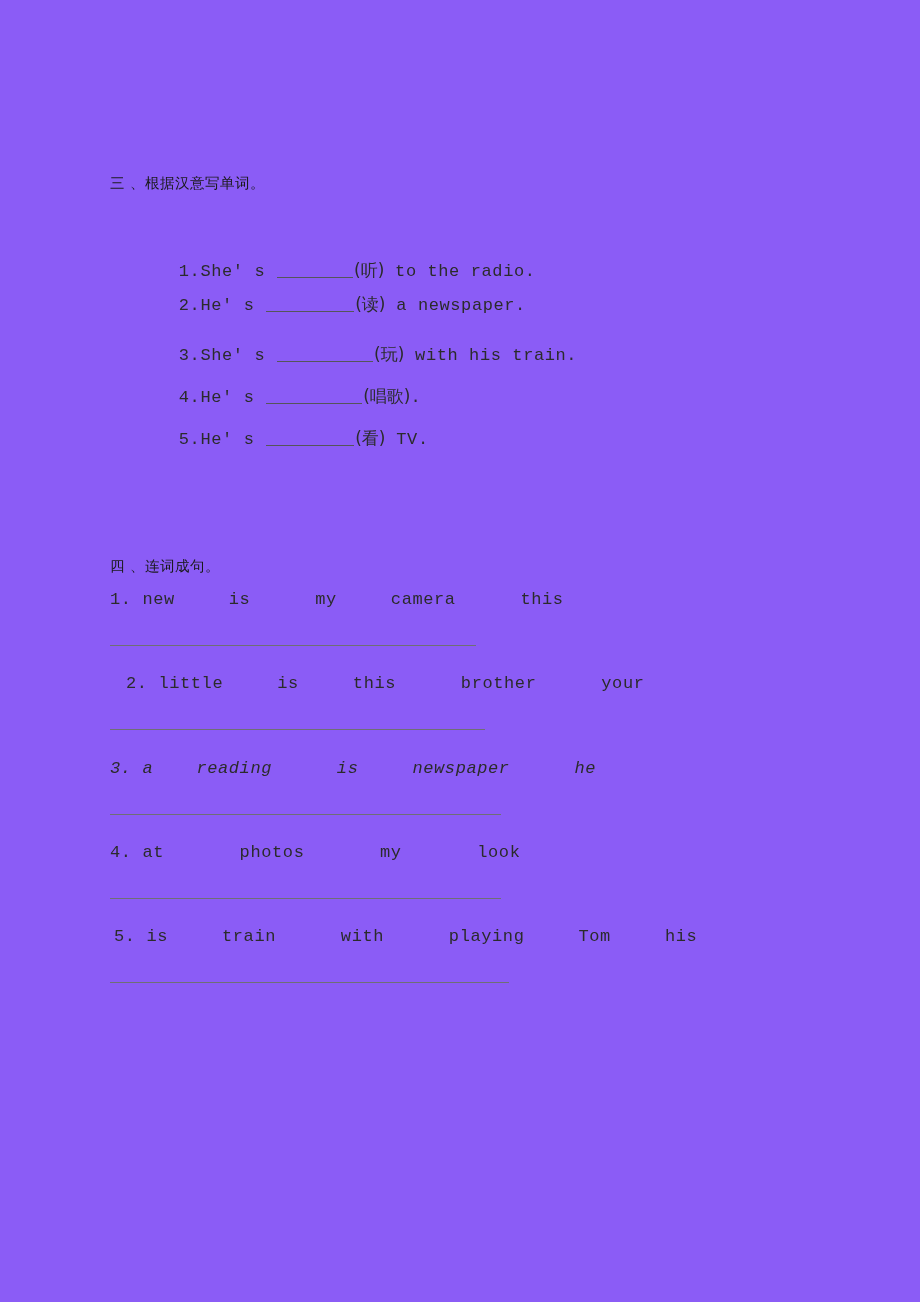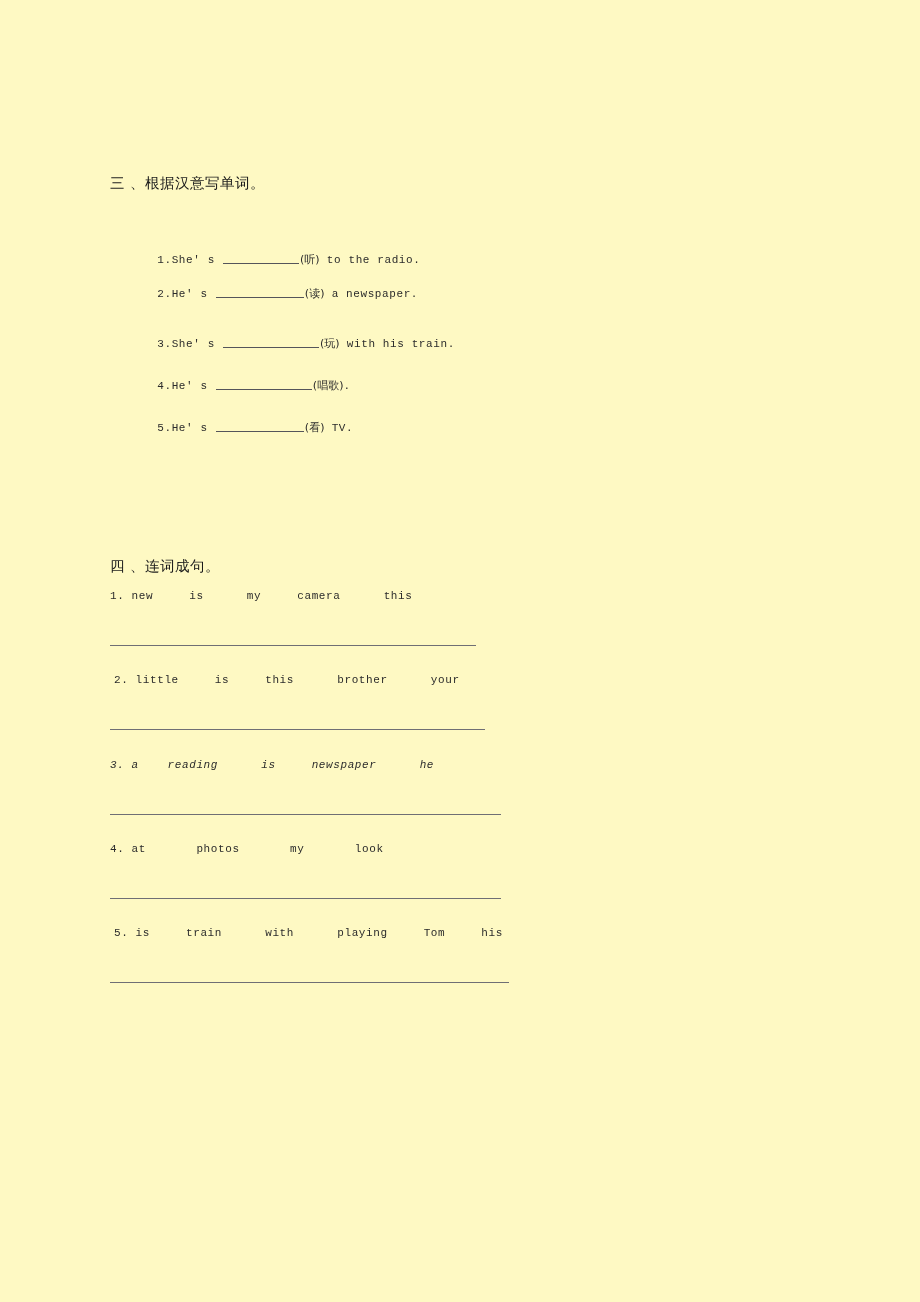--- a/index.html
+++ b/index.html
@@ -15,21 +15,21 @@
     color: #231f20;
     overflow: hidden;
   }
 
   .page {
     position: absolute;
     left: 0;
     top: 0;
     width: 920px;
     height: 1302px;
-    background: #fef9c3;
+    background: #8b5cf6;
   }
 
   .content {
     position: absolute;
     left: 110px;
     top: 0;
     width: 700px;
   }
 
   
@@ -37,21 +37,21 @@
     font-family: "DejaVu Sans", "Liberation Sans", sans-serif;
     font-size: 14.5px;
     color: #1a1a1a;
     letter-spacing: 0.5px;
     white-space: pre;
   }
 
   
   .ex-line {
     font-family: "Liberation Mono", "DejaVu Sans Mono", monospace;
-    font-size: 11px;
+    font-size: 17px;
     color: #2b2b2b;
     white-space: pre;
     letter-spacing: 0.6px;
   }
 
   .blank {
     display: inline-block;
     border-bottom: 1px solid #55555a;
     height: 0.95em;
     vertical-align: -0.12em;
@@ -99,21 +99,21 @@
 
     <div class="abs ex-line" style="top:408px;left:4px;text-align:right;">
       <span>5.</span><span>He' s </span><span class="blank" style="width:88px;"></span><span class="cn">(看)</span><span> TV.</span>
     </div>
 
     <div class="abs section-heading" style="top:524px;left:0;margin-top:33px;">四 、连词成句。</div>
 
     <div class="abs ex-line" style="top:590px;left:0;">1. new     is      my     camera      this</div>
     <div class="answer-rule" style="top:645px;width:366px;"></div>
 
-    <div class="abs ex-line" style="top:674px;left:4px;text-align:right;">2. little     is     this      brother      your</div>
+    <div class="abs ex-line" style="top:674px;left:16px;text-align:right;">2. little     is     this      brother      your</div>
     <div class="answer-rule" style="top:729px;width:375px;"></div>
 
     <div class="abs ex-line" style="top:759px;left:0;font-style:italic;">3. a    reading      is     newspaper      he</div>
     <div class="answer-rule" style="top:814px;width:391px;"></div>
 
     <div class="abs ex-line" style="top:843px;left:0;">4. at       photos       my       look</div>
     <div class="answer-rule" style="top:898px;width:391px;"></div>
 
     <div class="abs ex-line" style="top:927px;left:4px;">5. is     train      with      playing     Tom     his</div>
     <div class="answer-rule" style="top:982px;width:399px;"></div>

